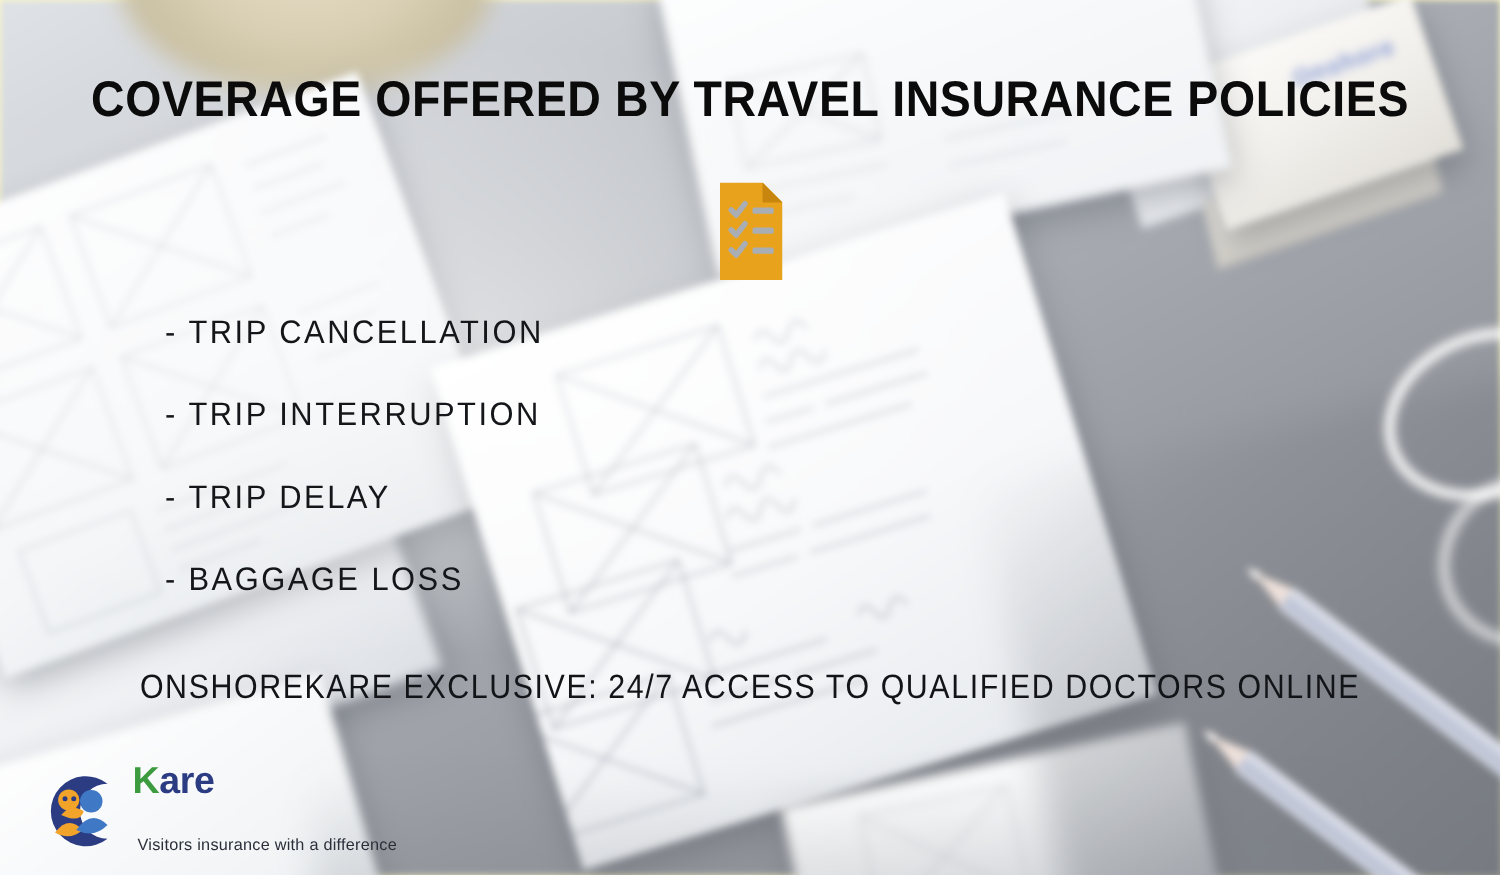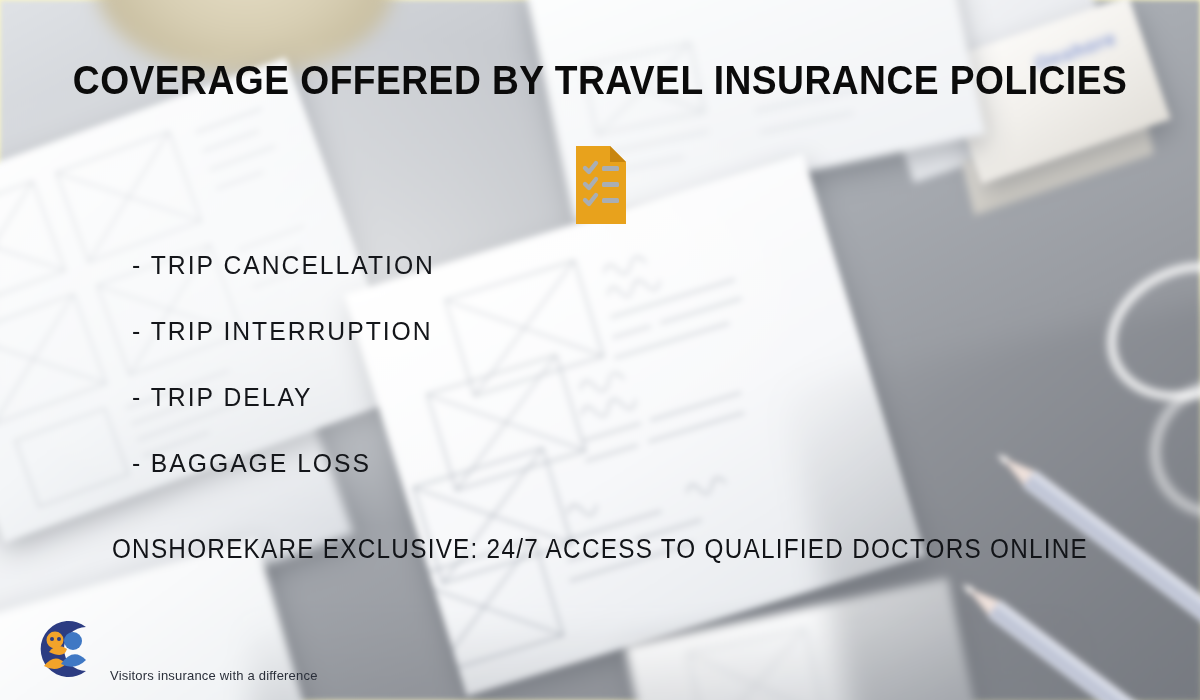--- a/index.html
+++ b/index.html
@@ -293,18 +293,19 @@
           <circle cx="27" cy="26" r="8.5" fill="#F2A32A"></circle>
           <path d="M16 52 q11 -14 22 -2 q-10 9 -22 2 Z" fill="#F2A32A"></path>
           <path d="M21 38 q8 -10 18 -3 q-3 10 -18 3 Z" fill="#F2A32A"></path>
           <circle cx="45" cy="27" r="9" fill="#3f78c4"></circle>
           <path d="M33 50 q12 -17 25 -4 q-11 11 -25 4 Z" fill="#3f78c4"></path>
           <circle cx="24" cy="25" r="2" fill="#2c3c82"></circle>
           <circle cx="31" cy="25" r="2" fill="#2c3c82"></circle>
         </svg>
       </div>
       <div class="logo-word">
+        <div class="logo-line"><span class="lg-green">K</span><span class="lg-navy">are</span></div>
       </div>
       <div class="logo-tag">Visitors insurance with a difference</div>
     </div>
 
   </div>
 </div>
 
 </body></html>

